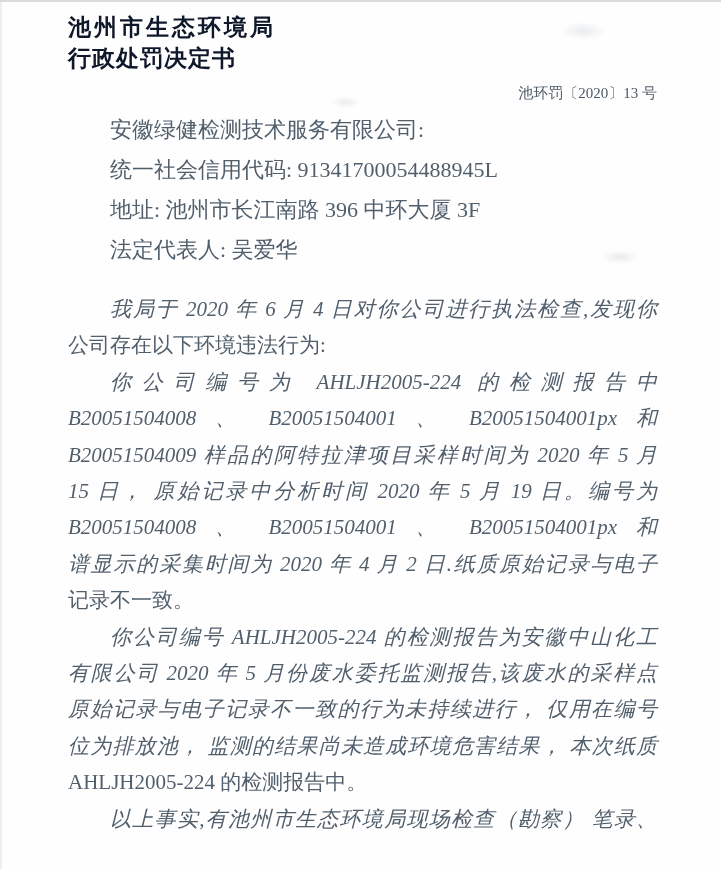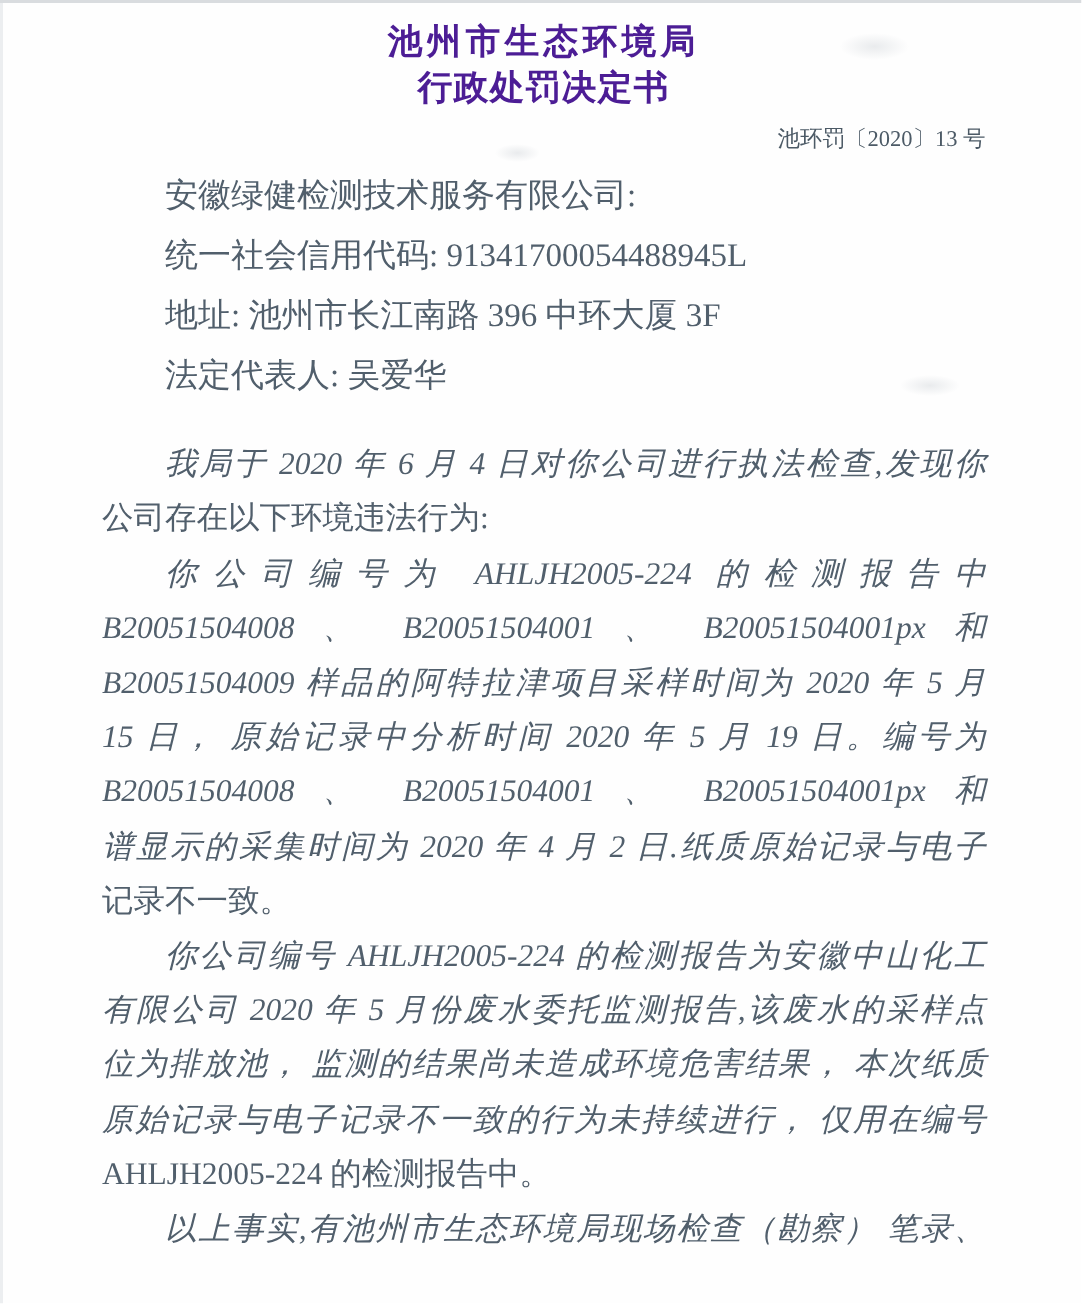--- a/index.html
+++ b/index.html
@@ -22,23 +22,23 @@
   .smudge {
     position: absolute;
     border-radius: 50%;
     background: radial-gradient(closest-side, #e9ebed, rgba(255,255,255,0));
     pointer-events: none;
   }
   .smudge.s1 { left: 560px; top: 22px; width: 46px; height: 18px; }
   .smudge.s2 { left: 330px; top: 96px; width: 30px; height: 12px; }
   .smudge.s3 { left: 600px; top: 250px; width: 40px; height: 14px; }
   .title {
-    text-align: center;
+    text-align: left;
     font-weight: bold;
-    color: #4c1d95;
+    color: #0f172a;
     font-size: 23px;
     line-height: 31px;
   }
   .title.line1 { letter-spacing: 3px; }
   .title.line2 { letter-spacing: 1px; }
   .doc-number {
     margin-top: 6px;
     text-align: right;
     font-size: 15px;
     line-height: 26px;
@@ -97,18 +97,18 @@
       <div>公司存在以下环境违法行为:</div>
       <div class="indent justify">你公司编号为 AHLJH2005-224 的检测报告中</div>
       <div class="justify">B20051504008 、 B20051504001 、 B20051504001px 和</div>
       <div class="justify">B20051504009 样品的阿特拉津项目采样时间为 2020 年 5 月</div>
       <div class="justify">15 日， 原始记录中分析时间 2020 年 5 月 19 日。编号为</div>
       <div class="justify">B20051504008 、 B20051504001 、 B20051504001px 和</div>
       <div class="justify">谱显示的采集时间为 2020 年 4 月 2 日.纸质原始记录与电子</div>
       <div>记录不一致。</div>
       <div class="indent justify">你公司编号 AHLJH2005-224 的检测报告为安徽中山化工</div>
       <div class="justify">有限公司 2020 年 5 月份废水委托监测报告,该废水的采样点</div>
+      <div class="justify">原始记录与电子记录不一致的行为未持续进行， 仅用在编号</div>
       <div class="justify">位为排放池， 监测的结果尚未造成环境危害结果， 本次纸质</div>
-      <div class="justify">原始记录与电子记录不一致的行为未持续进行， 仅用在编号</div>
       <div>AHLJH2005-224 的检测报告中。</div>
       <div class="indent justify">以上事实,有池州市生态环境局现场检查（勘察） 笔录、</div>
     </div>
 </div>
 
 </body></html>

